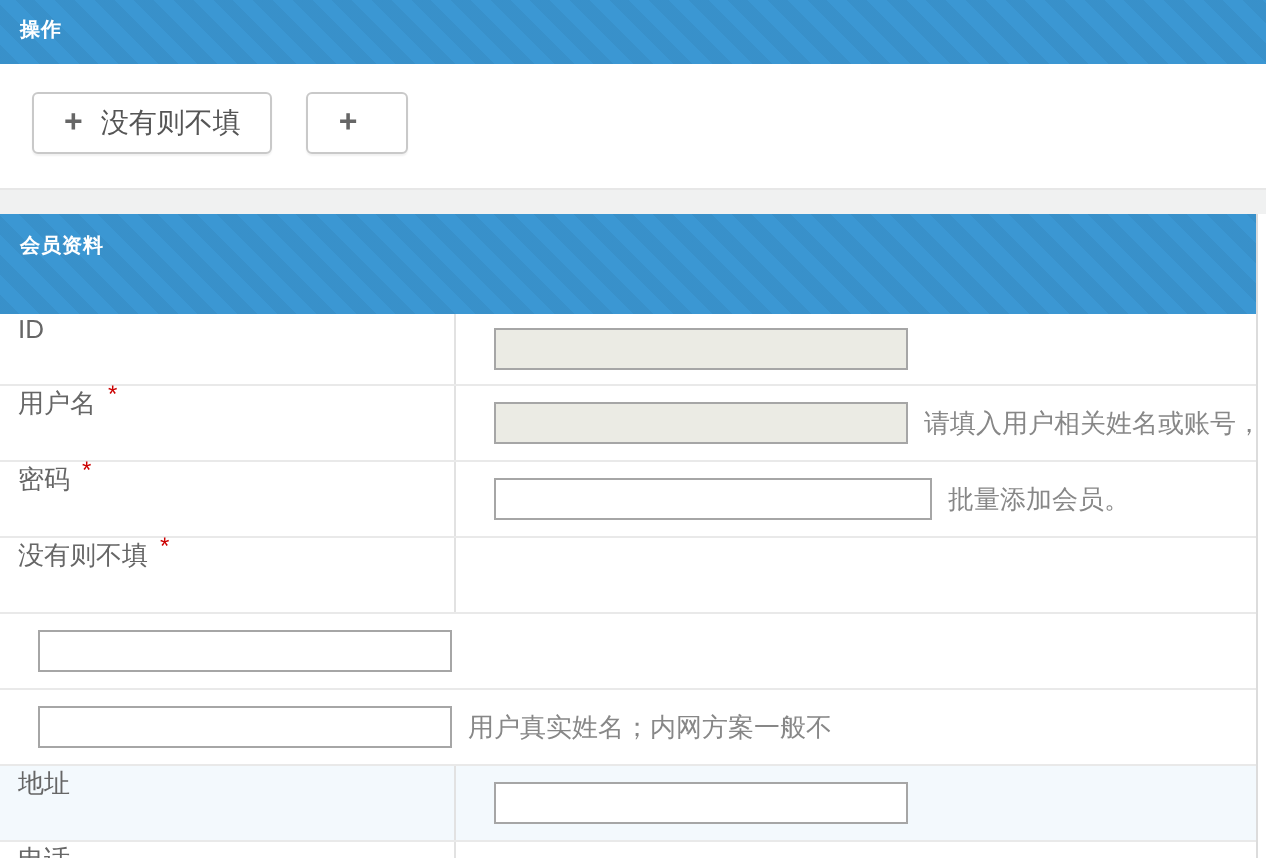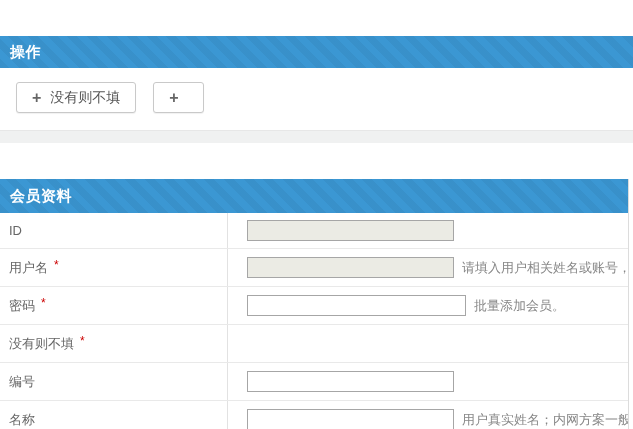--- a/index.html
+++ b/index.html
@@ -13,29 +13,28 @@
 
   
   .panel-header {
     background-color: #3b97d3;
     background-image: repeating-linear-gradient(
       45deg,
       rgba(0,0,0,0.045) 0px, rgba(0,0,0,0.045) 7px,
       rgba(255,255,255,0.0) 7px, rgba(255,255,255,0.0) 14px
     );
     color: #ffffff;
-    font-size: 15px;
+    font-size: 10px;
     font-weight: bold;
     height: 32px;
     line-height: 32px;
     padding-left: 10px;
     letter-spacing: 0.5px;
-    margin-top: 36px;
-  }
-  .panel--form .panel-header { height: 34px; line-height: 34px; }
+  }
+  .panel--form .panel-header { height: 50px; line-height: 34px; }
 
   
   .actions-body {
     background: #ffffff;
     padding: 14px 0 17px 16px;
     display: flex;
     align-items: center;
   }
   .btn {
     display: inline-flex;
@@ -76,21 +75,21 @@
     border-bottom: 1px solid #e9e9e9;
     background: #ffffff;
   }
   .form-row.first { height: 36px; }
   .form-row.highlight { background: #f3f9fd; }
   .label-cell {
     width: 228px;
     flex: 0 0 228px;
     border-right: 1px solid #e2e2e2;
     display: flex;
-    align-items: center;
+    align-items: flex-start;
     padding-left: 9px;
     font-size: 13px;
     color: #666666;
   }
   .req {
     color: #cc0000;
     font-size: 12px;
     margin-left: 6px;
     position: relative;
     top: -3px;
@@ -183,41 +182,37 @@
   </div>
 
   <div class="form-row">
     <div class="label-cell">
       <span class="label-text">没有则不填</span>
       <span class="req">*</span>
     </div>
   </div>
 
   <div class="form-row">
-    <div class="label-cell">
-      <span class="label-text">编号</span>
-
-    </div>
-    <div class="field-cell">
-      <input type="text" class="field-input" value="" style="">
-    </div>
-  </div>
-
-  <div class="form-row">
-    <div class="label-cell">
-      <span class="label-text">名称</span>
-
-    </div>
+    <div class="field-cell">
+      <input type="text" class="field-input" value="" style="">
+    </div>
+  </div>
+
+  <div class="form-row">
     <div class="field-cell">
       <input type="text" class="field-input" value="" style="">
       <span class="hint">用户真实姓名；内网方案一般不</span>
     </div>
   </div>
 
   <div class="form-row highlight">
+    <div class="label-cell">
+      <span class="label-text">地址</span>
+
+    </div>
     <div class="field-cell">
       <input type="text" class="field-input" value="" style="">
 
     </div>
   </div>
 
   <div class="form-row">
     <div class="label-cell">
       <span class="label-text">电话</span>
 

